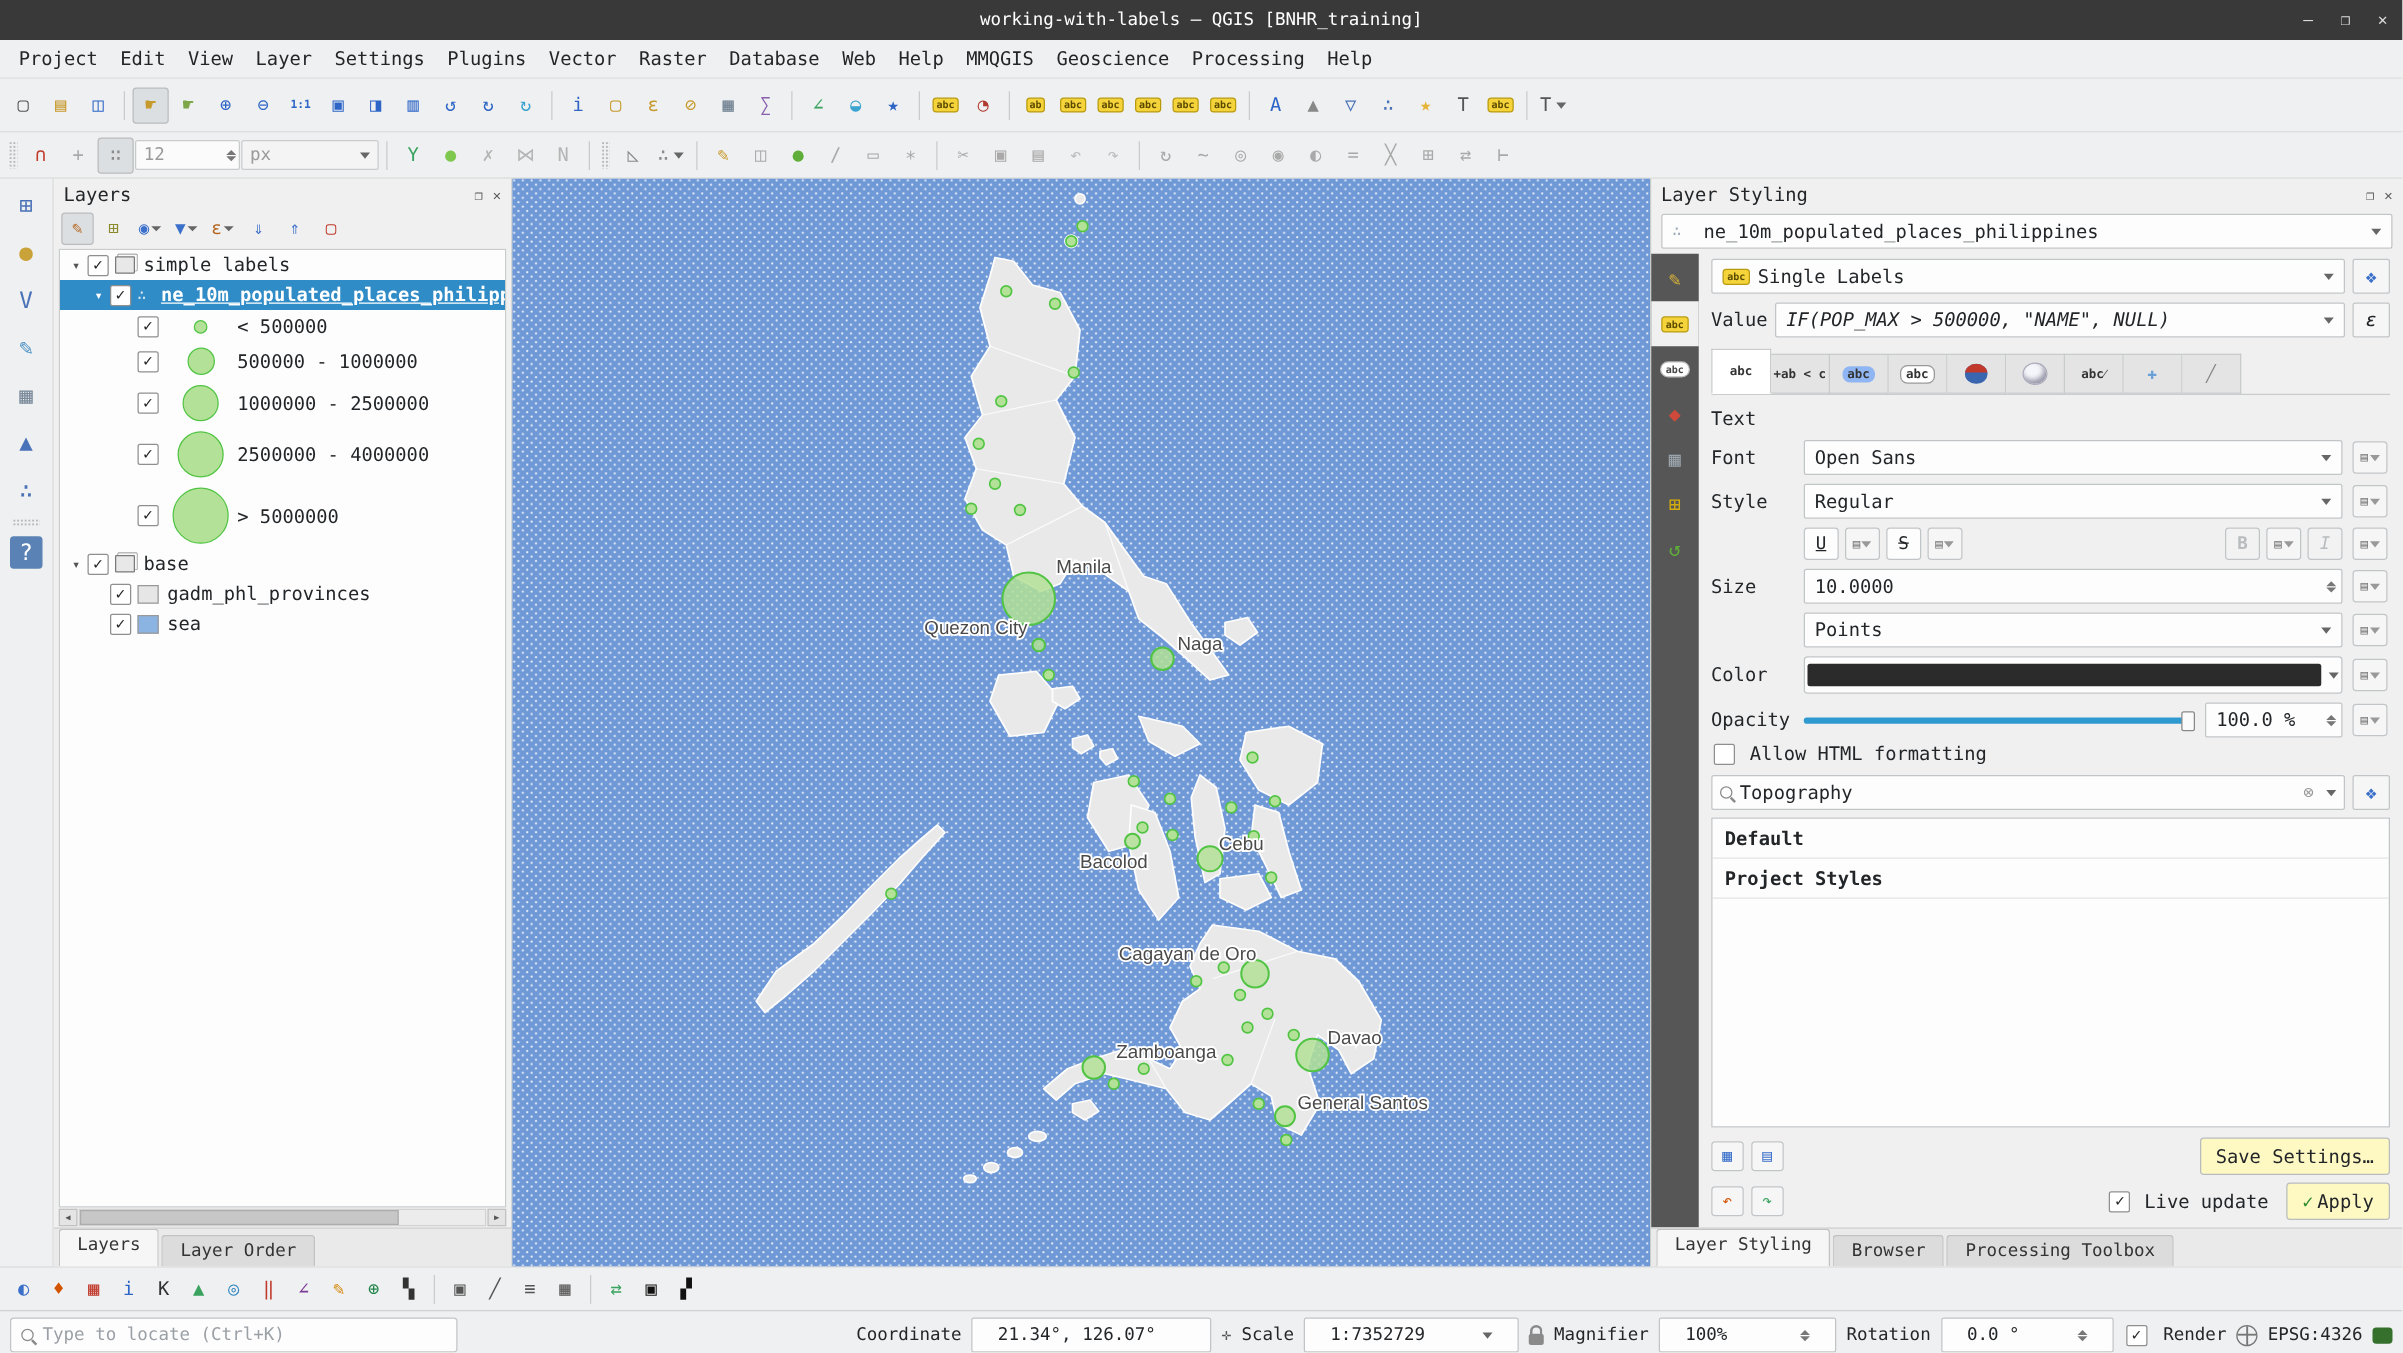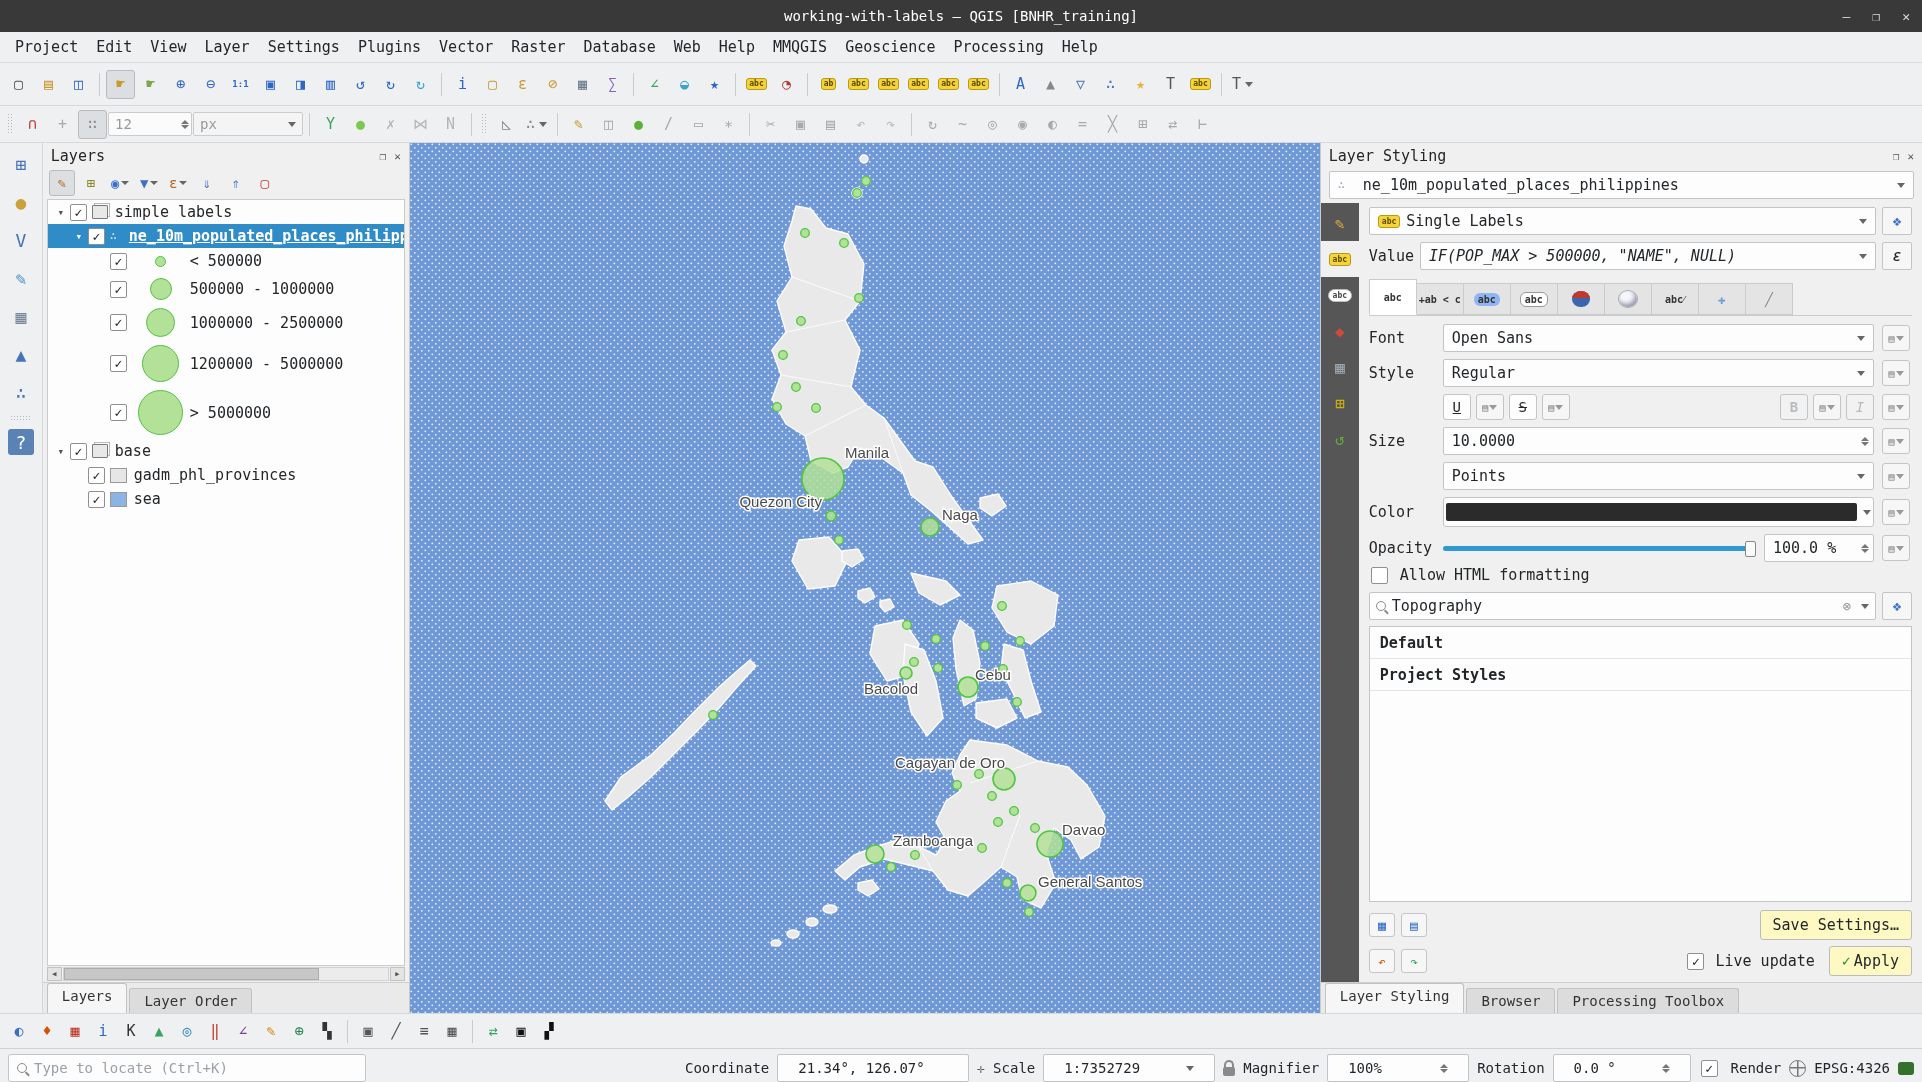--- a/index.html
+++ b/index.html
@@ -505,21 +505,21 @@
           <span class="sym-slot">
             <span class="sym-circle" style="width: 27px; height: 27px;"></span>
           </span>
           <span>1000000 - 2500000</span>
         </div>
         <div class="tree-row" style="height: 45px; padding-left: 60px;">
           <span class="cb">✓</span>
           <span class="sym-slot">
             <span class="sym-circle" style="width: 35px; height: 35px;"></span>
           </span>
-          <span>1200000 - 5000000</span>
+          <span>2500000 - 4000000</span>
         </div>
         <div class="tree-row" style="height: 53px; padding-left: 60px;">
           <span class="cb">✓</span>
           <span class="sym-slot">
             <span class="sym-circle" style="width: 43px; height: 43px;"></span>
           </span>
           <span>&gt; 5000000</span>
         </div>
         <div class="tree-row" style="height: 24px; padding-left: 6px;">
           <span class="expander">▾</span>
@@ -737,20 +737,21 @@
             <div class="ltab">
               <span>abc⁄</span>
             </div>
             <div class="ltab">
               <span style="color: rgb(106, 159, 216); font-size: 13px;">✚</span>
             </div>
             <div class="ltab">
               <span style="color: rgb(136, 136, 136); font-size: 13px;">╱</span>
             </div>
           </div>
+        <div class="sec-label">Text</div>
 
         <div class="fgrid">
           <span>Font</span>
           <div class="combo">
             <span class="val">Open Sans</span>
             <span class="caret"></span>
           </div>
           <div class="dd-btn">▤<span class="caret" style="border-top-color:#999;margin-left:0"></span></div>
 
           <span>Style</span>

